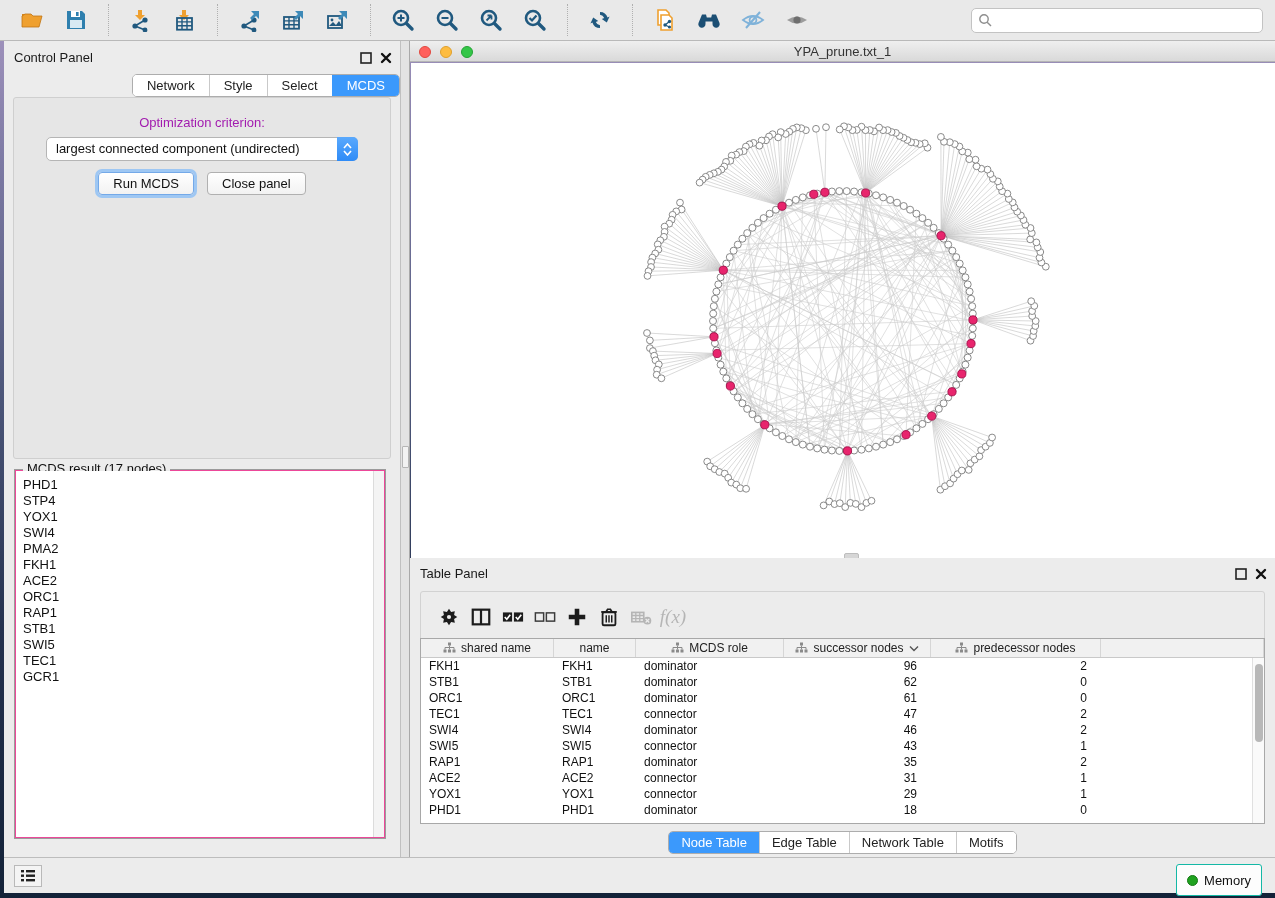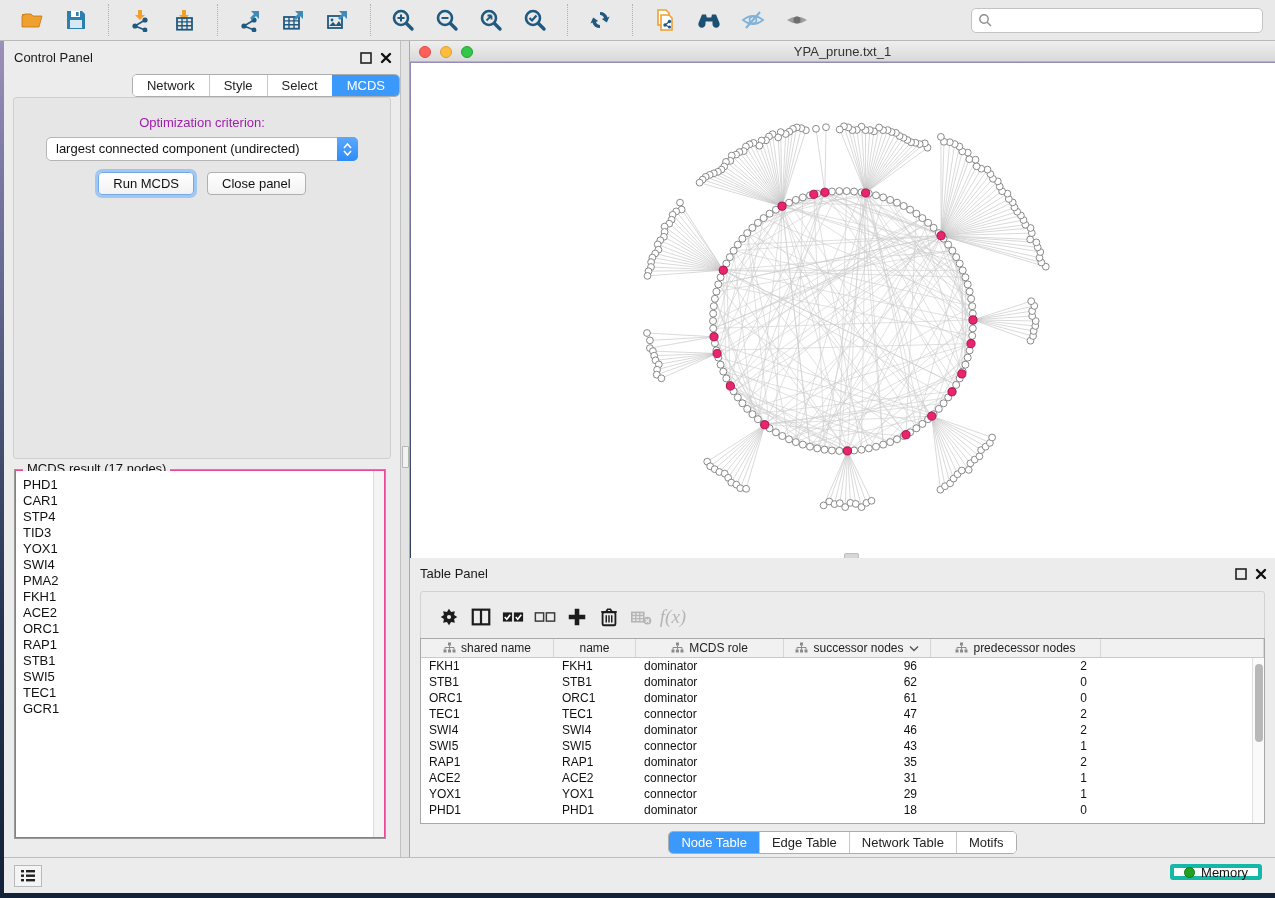--- a/index.html
+++ b/index.html
@@ -78,21 +78,21 @@
   .td-num { text-align:right; padding-right:14px; }
   .tbl-scroll { position:absolute; right:0; top:19px; bottom:0; width:12px; background:#fafafa; border-left:1px solid #e0e0e0; }
   .tbl-thumb { position:absolute; left:2px; top:6px; width:8px; height:78px; background:#b8b8b8; border-radius:4px; }
   .tp-tabs { position:absolute; left:0; right:0; top:273px; display:flex; justify-content:center; }
   .tp-tabs .seg-tab { padding:3px 12px; }
 
   
   .statusbar { position:absolute; left:4px; right:0; bottom:5px; height:36px; background:#ececec; border-top:1px solid #bdbdbd; }
   .list-btn { position:absolute; left:10px; top:7px; width:28px; height:22px; background:#f4f4f4; border:1px solid #b9b9b9;
     display:flex; align-items:center; justify-content:center; }
-  .memory-btn { position:absolute; right:13px; top:6px; height:16px; background:#fdfdfd; border:4px solid #14b8a6;
+  .memory-btn { position:absolute; right:13px; top:6px; height:32px; background:#fdfdfd; border:1px solid #14b8a6;
     border-radius:3px; display:flex; align-items:center; gap:6px; padding:0 10px; font-size:13px; color:#111; }
   .mem-dot { width:11px; height:11px; border-radius:50%; background:#1fa21f; border:1px solid #157815; }
 </style>
 </head>
 <body>
 
 <div class="wallpaper">
 
   <div class="toolbar" id="main-toolbar">
       <span class="tb-group">
@@ -276,23 +276,21 @@
         </div>
         <div class="btn-row">
           <button class="push-btn focus">Run MCDS</button>
           <button class="push-btn">Close panel</button>
         </div>
       </div>
       <div class="groupbox">
         <span class="group-legend">MCDS result (17 nodes)</span>
         <div class="mcds-list" id="mcds-list">
             <div class="mcds-item">PHD1</div>
-            <div class="mcds-item">CAR1</div>
             <div class="mcds-item">STP4</div>
-            <div class="mcds-item">TID3</div>
             <div class="mcds-item">YOX1</div>
             <div class="mcds-item">SWI4</div>
             <div class="mcds-item">PMA2</div>
             <div class="mcds-item">FKH1</div>
             <div class="mcds-item">ACE2</div>
             <div class="mcds-item">ORC1</div>
             <div class="mcds-item">RAP1</div>
             <div class="mcds-item">STB1</div>
             <div class="mcds-item">SWI5</div>
             <div class="mcds-item">TEC1</div>

